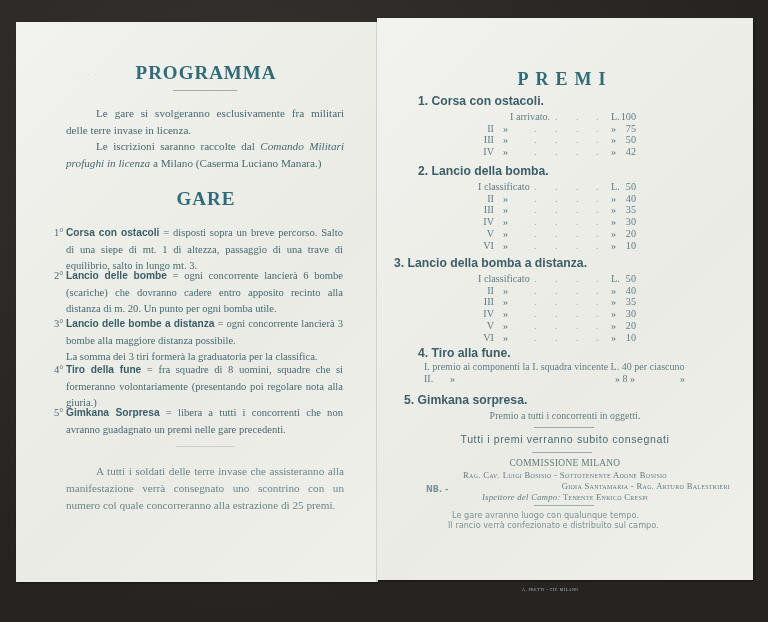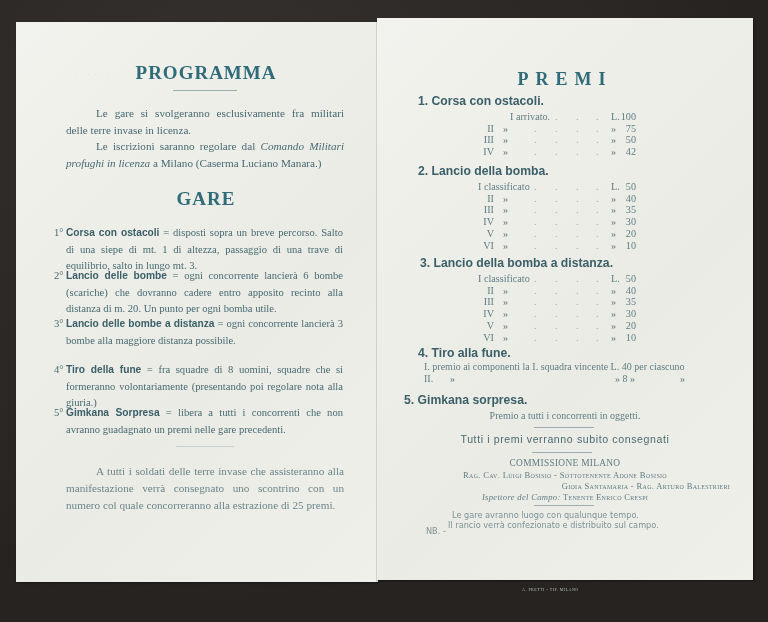--- a/index.html
+++ b/index.html
@@ -54,33 +54,33 @@
 
 <div class="ghost" style="left:74px;top:70px;">· · · · · ·</div>
 
 <div class="title" style="left:60px;top:62px;width:292px;font-size:19px;">PROGRAMMA</div>
 <div class="rule" style="left:173px;top:90px;width:64px;"></div>
 
 <div class="para" style="left:66px;top:105px;width:278px;">
   <span class="indent"></span><span>Le gare si svolgeranno esclusivamente fra militari delle terre invase in licenza.</span>
 </div>
 <div class="para" style="left:66px;top:138px;width:278px;">
-  <span class="indent"></span><span>Le iscrizioni saranno regolare dal </span><i>Comando Militari profughi in licenza</i><span> a Milano (Caserma Luciano Manara.)</span>
+  <span class="indent"></span><span>Le iscrizioni saranno raccolte dal </span><i>Comando Militari profughi in licenza</i><span> a Milano (Caserma Luciano Manara.)</span>
 </div>
 
 <div class="title" style="left:60px;top:188px;width:292px;font-size:19px;">GARE</div>
 
 <div class="gare-item" style="top:225px;">
   <span class="num">1°</span><b>Corsa con ostacoli</b><span> = disposti sopra un breve percorso. Salto di una siepe di mt. 1 di altezza, passaggio di una trave di equilibrio, salto in lungo mt. 3.</span>
 </div>
 <div class="gare-item" style="top:268px;">
   <span class="num">2°</span><b>Lancio delle bombe</b><span> = ogni concorrente lancierà 6 bombe (scariche) che dovranno cadere entro apposito recinto alla distanza di m. 20. Un punto per ogni bomba utile.</span>
 </div>
 <div class="gare-item" style="top:316px;">
-  <span class="num">3°</span><b>Lancio delle bombe a distanza</b><span> = ogni concorrente lancierà 3 bombe alla maggiore distanza possibile.</span><br>
+  <span class="num">3°</span><b>Lancio delle bombe a distanza</b><span> = ogni concorrente lancierà 3 bombe alla maggiore distanza possibile.</span><br><span>La somma dei 3 tiri formerà la graduatoria per la classifica.</span>
 </div>
 <div class="gare-item" style="top:362px;">
   <span class="num">4°</span><b>Tiro della fune</b><span> = fra squadre di 8 uomini, squadre che si formeranno volontariamente (presentando poi regolare nota alla giuria.)</span>
 </div>
 <div class="gare-item" style="top:405px;">
   <span class="num">5°</span><b>Gimkana Sorpresa</b><span> = libera a tutti i concorrenti che non avranno guadagnato un premi nelle gare precedenti.</span>
 </div>
 
 <div class="rule" style="left:176px;top:446px;width:58px;background:#c8cfcf;"></div>
 
@@ -191,21 +191,21 @@
       <span style="left: 503px;">»</span>
       <span style="left: 611px;">»</span>
       <span style="left: 620px; width: 16px; text-align: right;">10</span>
       <span style="left: 534px; color: rgb(154, 171, 174);">.</span>
       <span style="left: 555px; color: rgb(154, 171, 174);">.</span>
       <span style="left: 576px; color: rgb(154, 171, 174);">.</span>
       <span style="left: 596px; color: rgb(154, 171, 174);">.</span>
     </div>
   </div>
 
-<div class="premi-head" style="left:420px;top:256px;text-align:center;">3. Lancio della bomba a distanza.</div>
+<div class="premi-head" style="left:394px;top:256px;text-align:center;">3. Lancio della bomba a distanza.</div>
 <div id="sec2">
     <div class="prize-row" style="top: 273px; left: 0px;">
       <span style="left: 478px;">I classificato</span>
       <span style="left: 503px;"></span>
       <span style="left: 611px;">L.</span>
       <span style="left: 620px; width: 16px; text-align: right;">50</span>
       <span style="left: 534px; color: rgb(154, 171, 174);">.</span>
       <span style="left: 555px; color: rgb(154, 171, 174);">.</span>
       <span style="left: 576px; color: rgb(154, 171, 174);">.</span>
       <span style="left: 596px; color: rgb(154, 171, 174);">.</span>
@@ -277,17 +277,17 @@
 
 <div class="rule" style="left:532px;top:452px;width:60px;"></div>
 <div class="comm" style="left:400px;top:458px;width:330px;font-size:9.4px;">COMMISSIONE MILANO</div>
 <div class="comm" style="left:400px;top:470px;width:330px;font-variant:small-caps;">Rag. Cav. Luigi Bosisio - Sottotenente Adone Bosisio</div>
 <div class="comm" style="left:400px;top:481px;width:330px;font-variant:small-caps;text-align:right;">Gioia Santamaria - Rag. Arturo Balestrieri</div>
 <div class="comm" style="left:400px;top:492px;width:330px;">
   <i>Ispettore del Campo:</i><span style="font-variant:small-caps;"> Tenente Enrico Crespi</span>
 </div>
 <div class="rule" style="left:534px;top:505px;width:60px;"></div>
 
-<div class="nb" style="left:426px;top:526px;">NB. -</div>
+<div class="nb" style="left:426px;top:484px;font-weight:bold;">NB. -</div>
 <div class="nb" style="left:452px;top:510px;">Le gare avranno luogo con qualunque tempo.</div>
 <div class="nb" style="left:448px;top:520px;">Il rancio verrà confezionato e distribuito sul campo.</div>
 
 <div class="imprint" style="left:522px;top:587px;">A. PRETTI - TIP. MILANO</div>
 
 </body></html>

